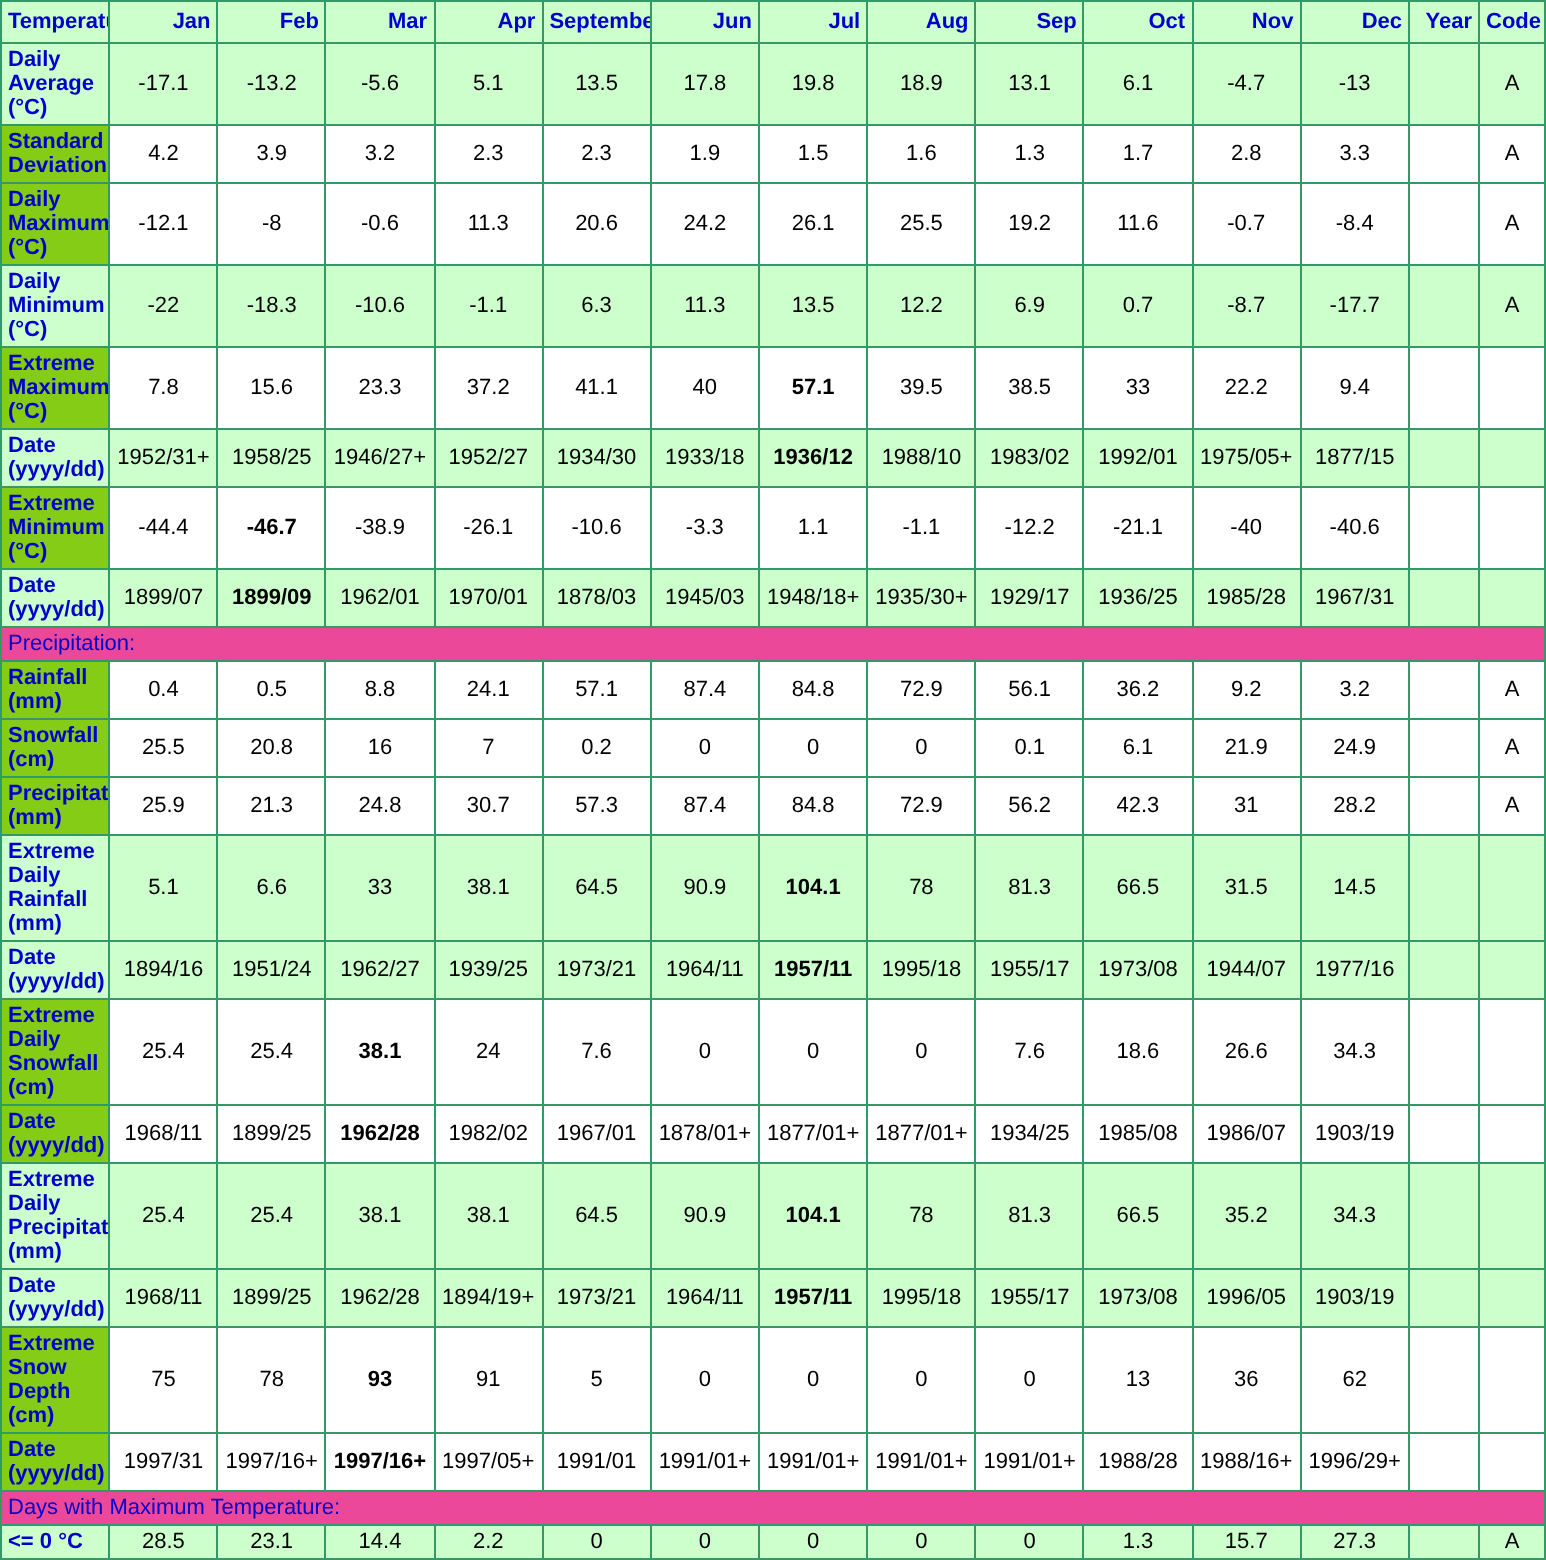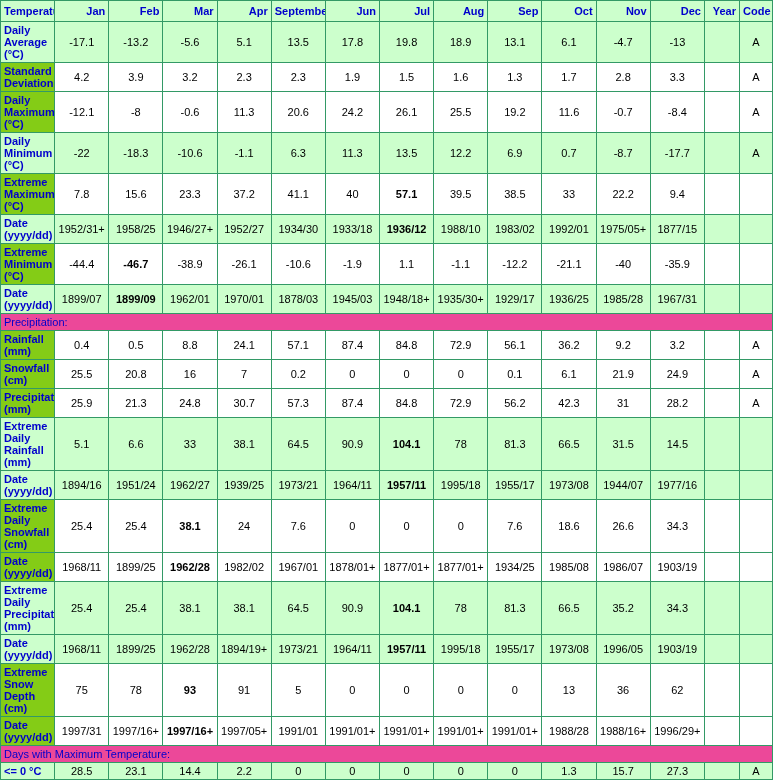--- a/index.html
+++ b/index.html
@@ -200,27 +200,27 @@
           <td class="year"></td>
           <td class="code"></td>
         </tr>
         <tr class="plain">
           <td class="rowlabel">Extreme Minimum (°C)</td>
           <td class="val">-44.4</td>
           <td class="val bold">-46.7</td>
           <td class="val">-38.9</td>
           <td class="val">-26.1</td>
           <td class="val">-10.6</td>
-          <td class="val">-1.9</td>
+          <td class="val">-3.3</td>
           <td class="val">1.1</td>
           <td class="val">-1.1</td>
           <td class="val">-12.2</td>
           <td class="val">-21.1</td>
           <td class="val">-40</td>
-          <td class="val">-35.9</td>
+          <td class="val">-40.6</td>
           <td class="year"></td>
           <td class="code"></td>
         </tr>
         <tr class="shade">
           <td class="rowlabel">Date (yyyy/dd)</td>
           <td class="val">1899/07</td>
           <td class="val bold">1899/09</td>
           <td class="val">1962/01</td>
           <td class="val">1970/01</td>
           <td class="val">1878/03</td>

